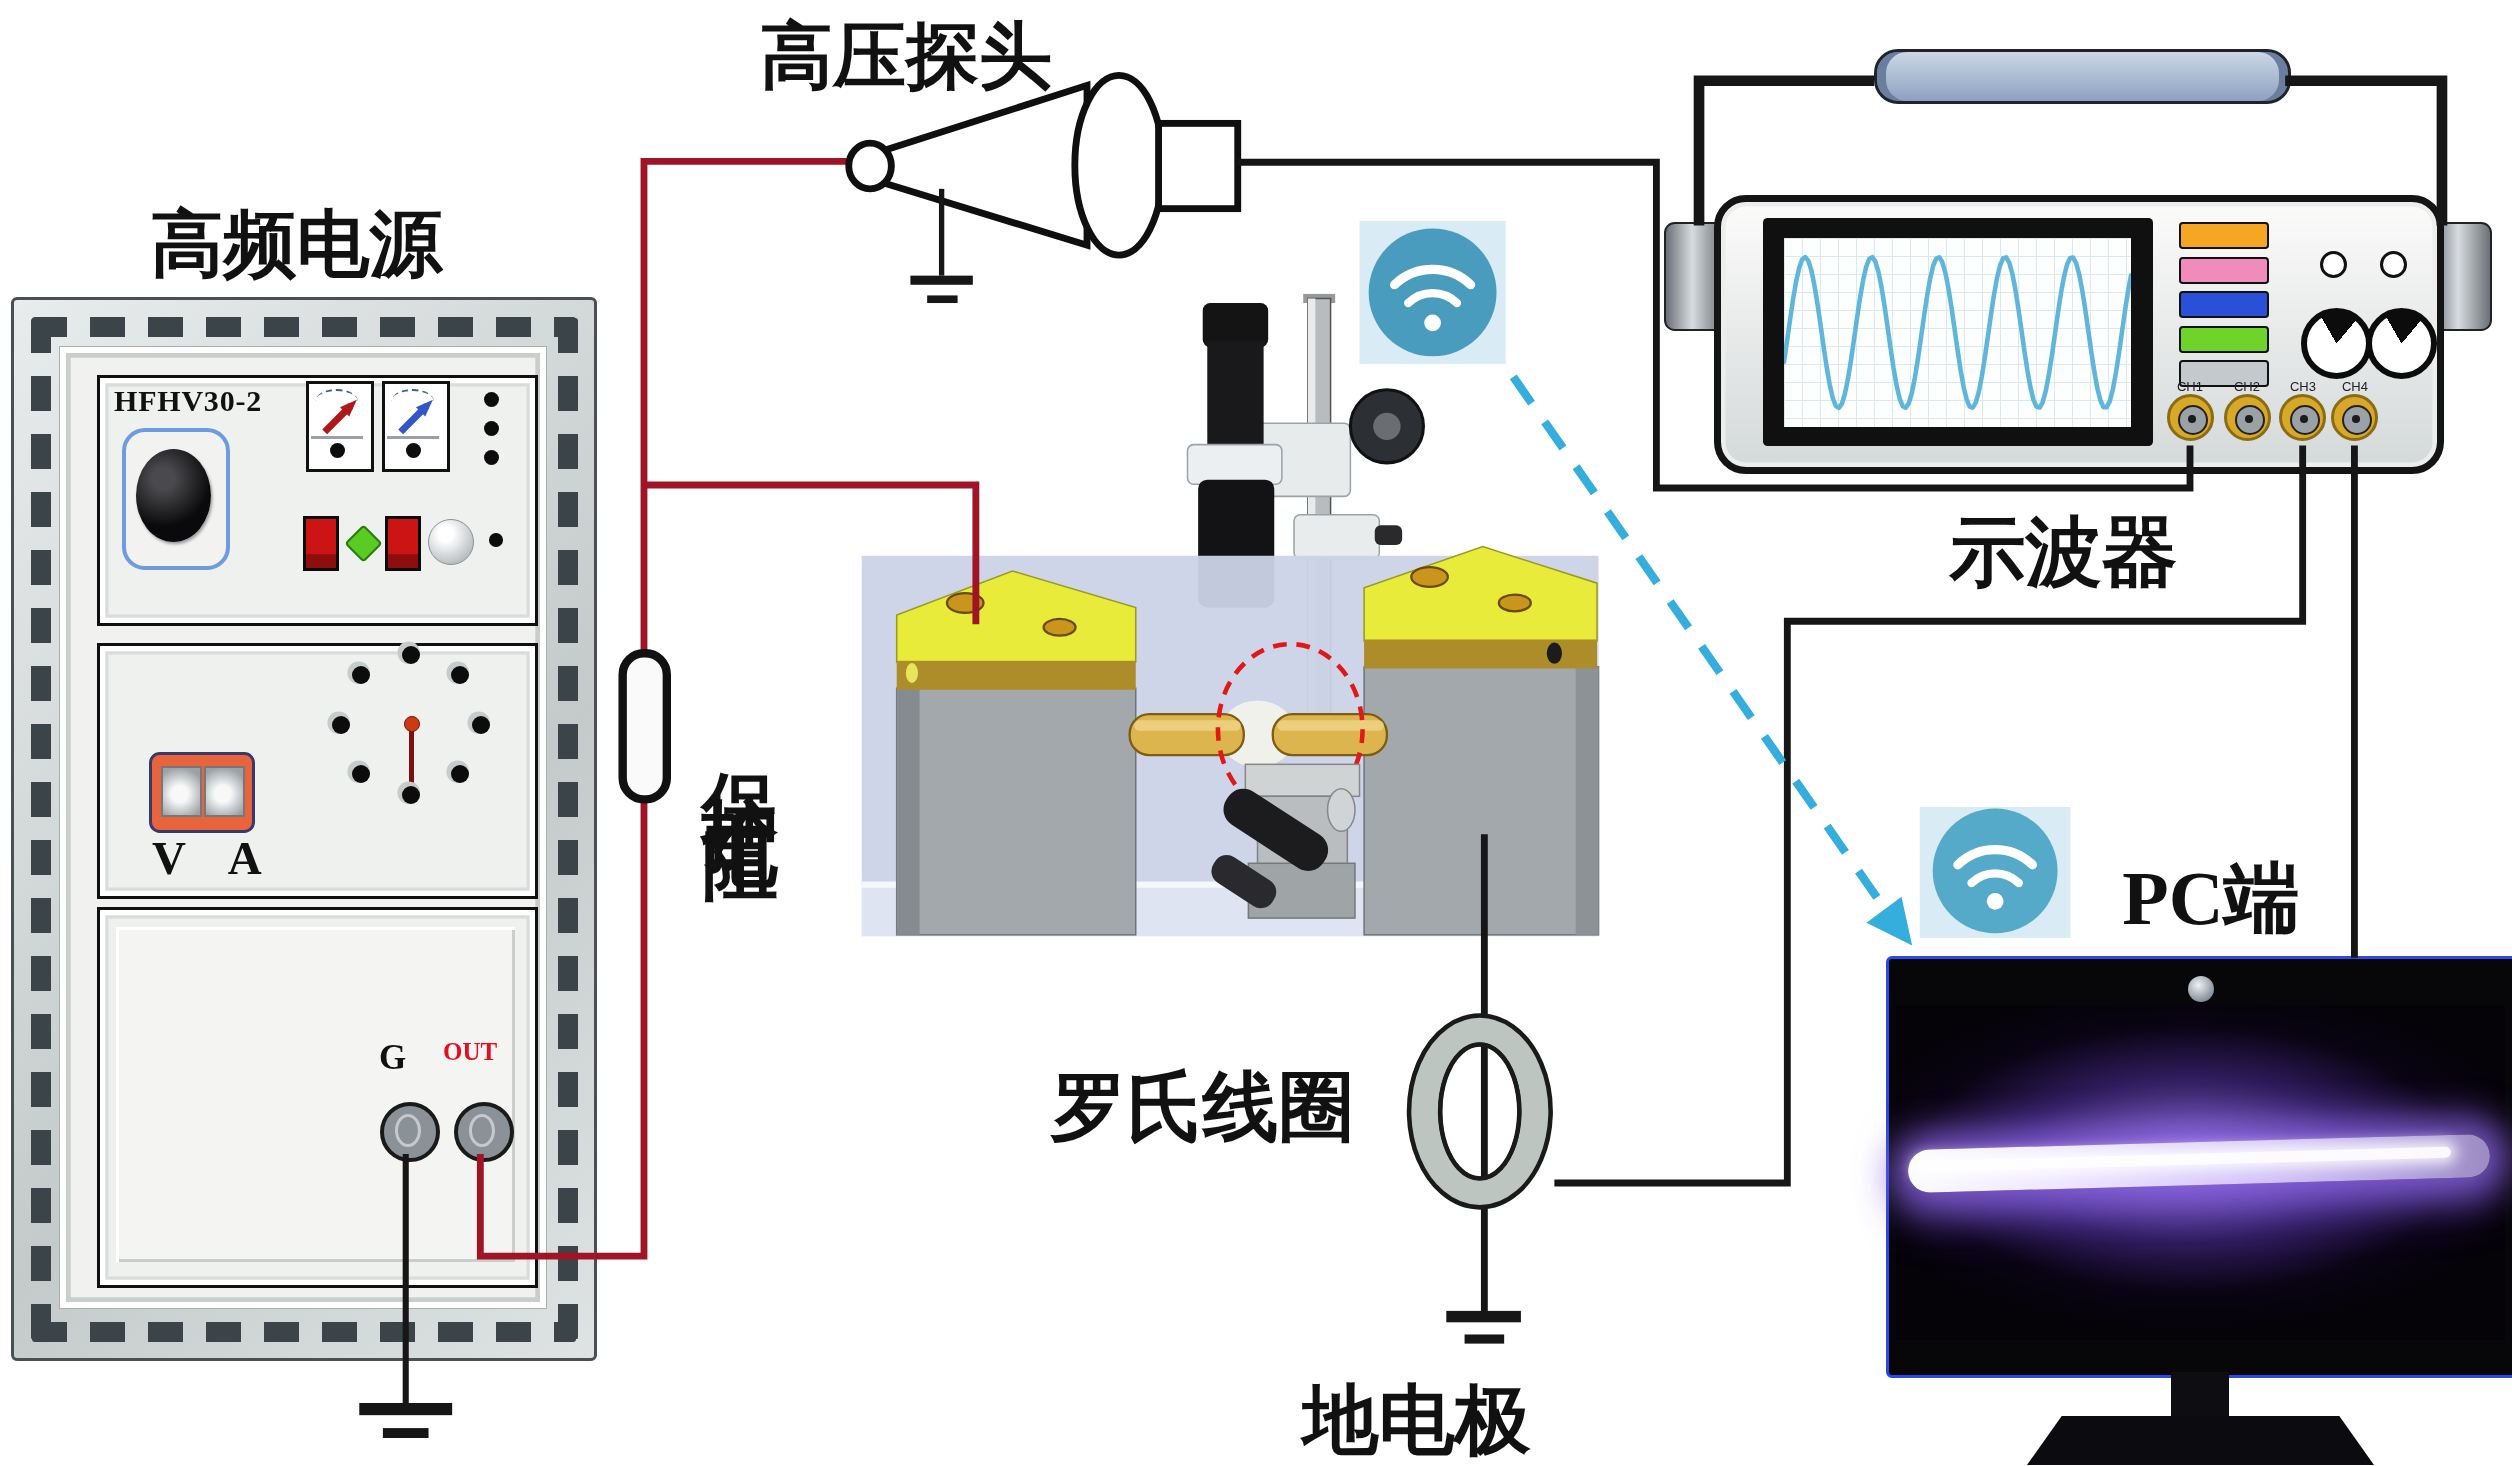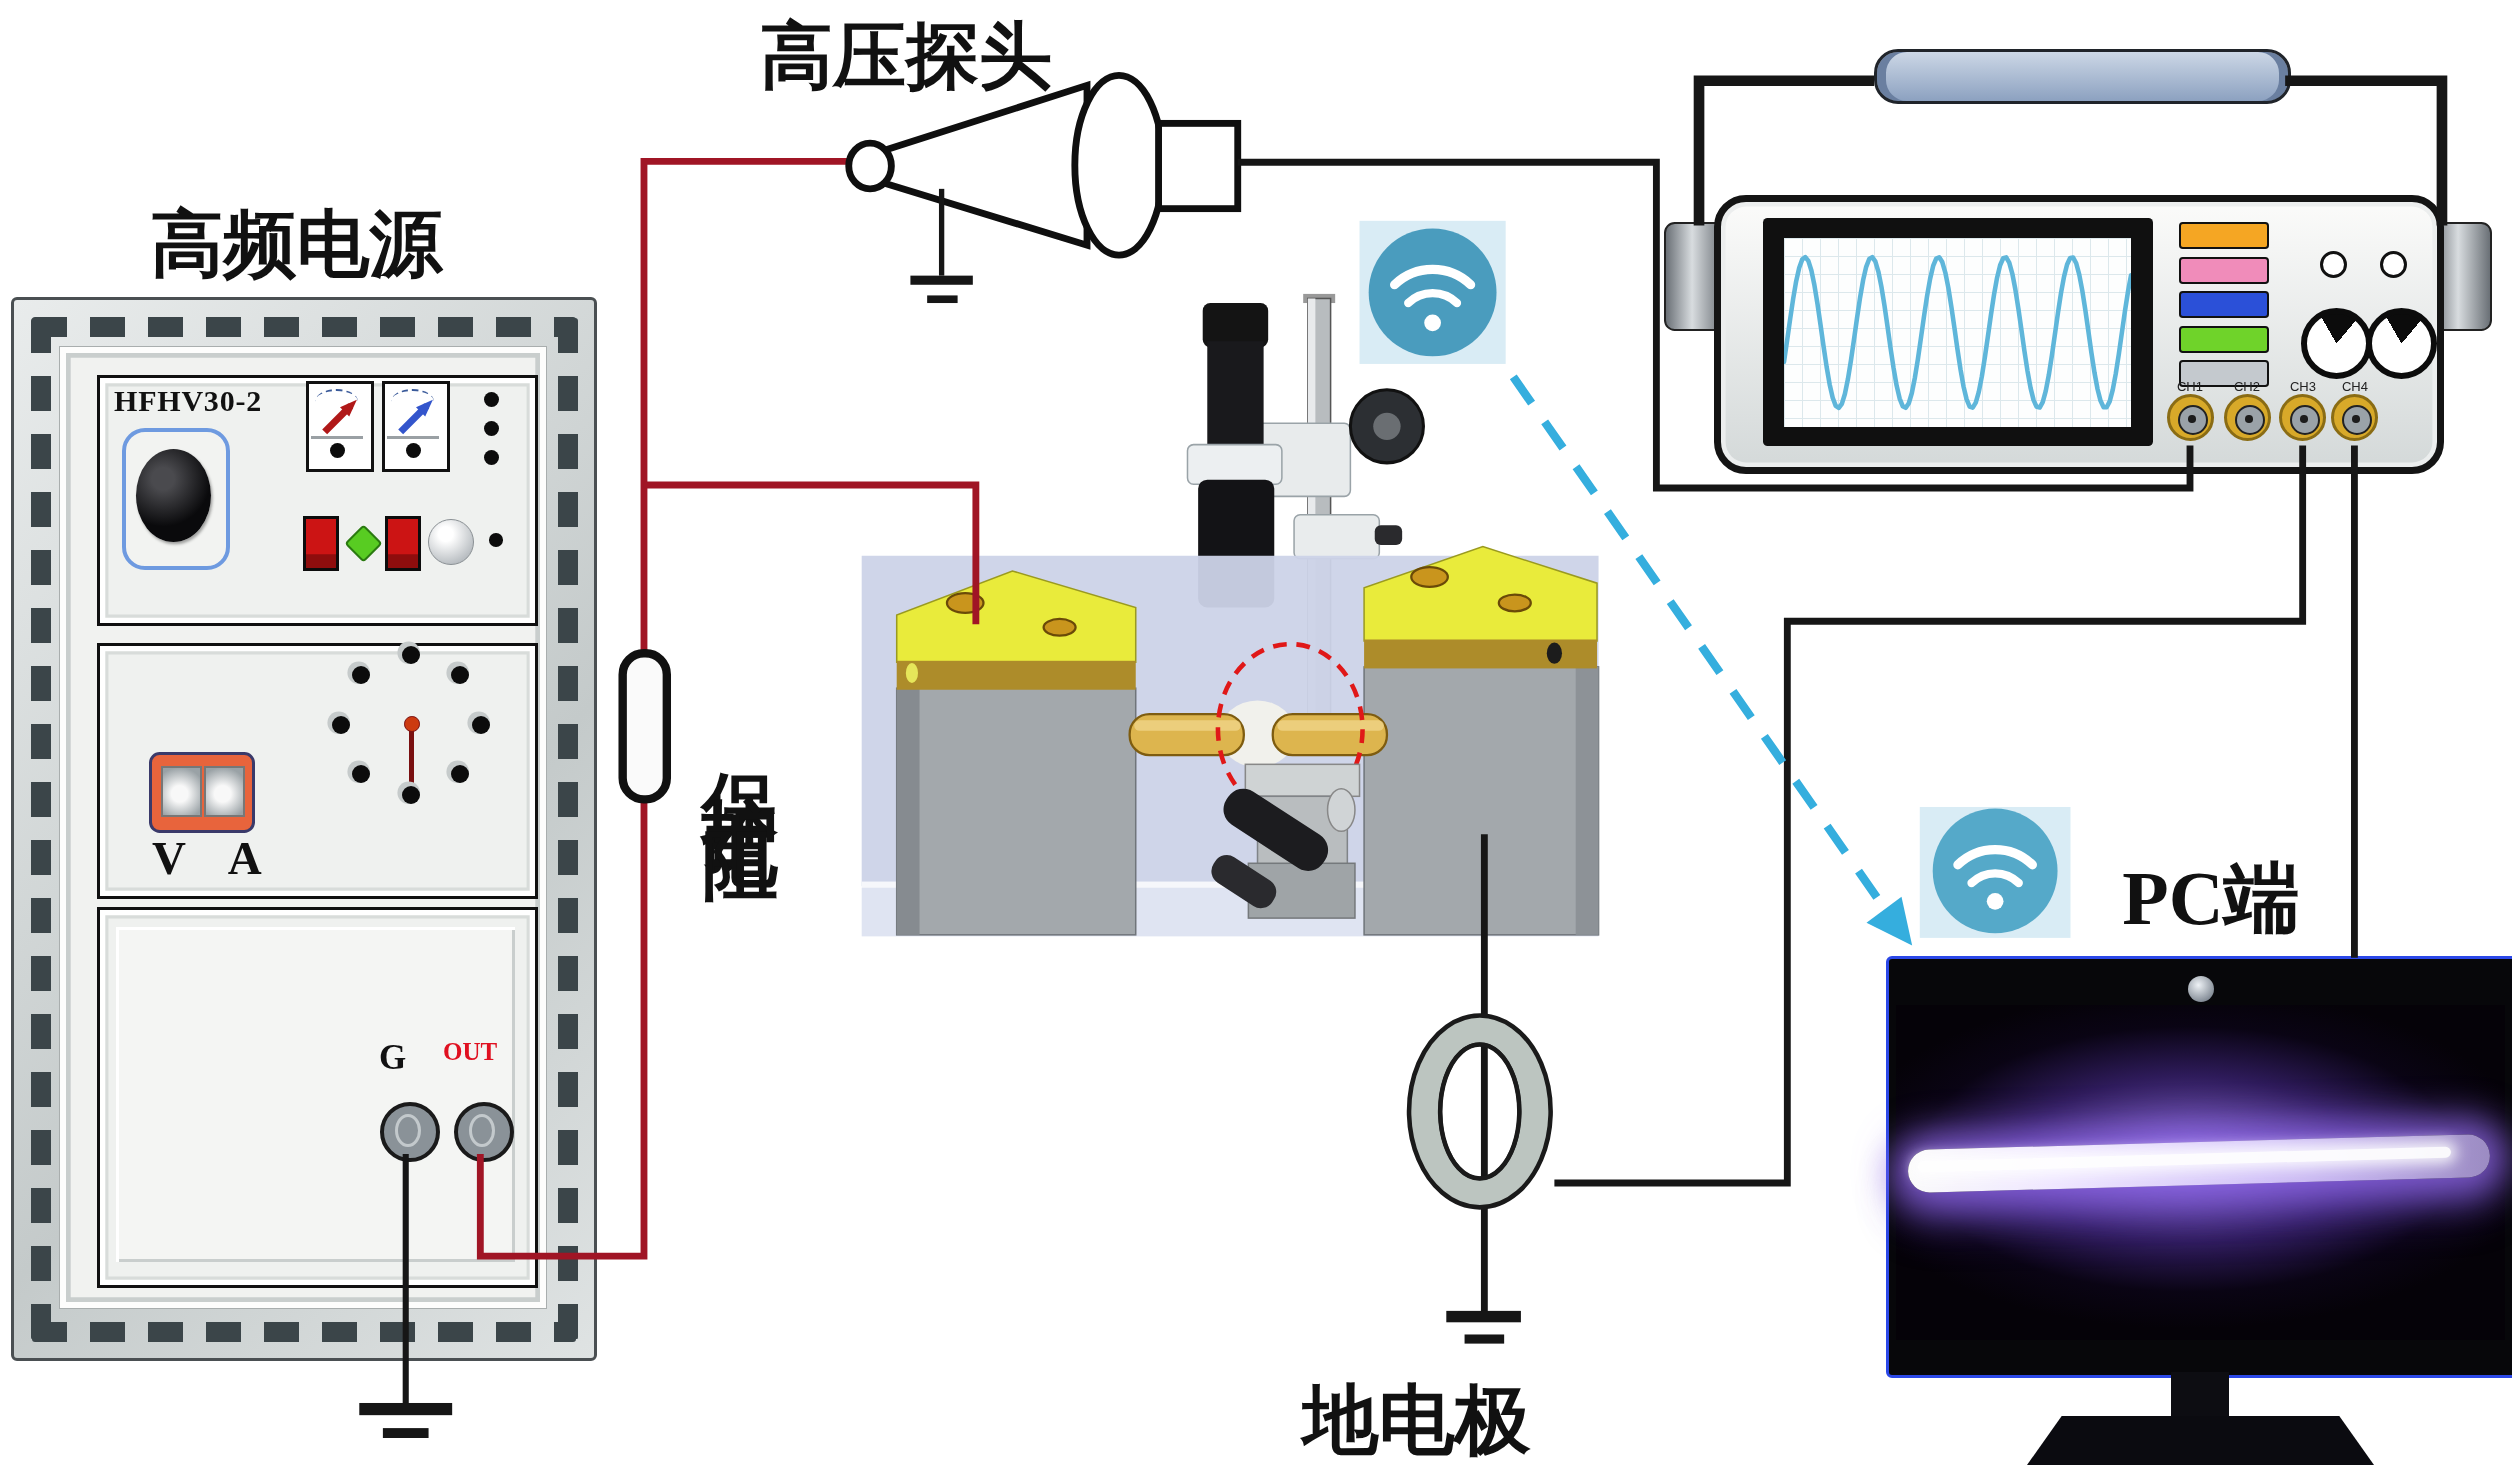--- a/index.html
+++ b/index.html
@@ -314,20 +314,22 @@
 
     <g>
       <line x1="1988" y1="495" x2="2470" y2="1185" stroke="#35aede" stroke-width="11" stroke-dasharray="42 30"></line>
       <polygon points="2512,1242 2452,1212 2498,1178" fill="#35aede"></polygon>
     </g>
   </svg>
 
   <div class="abs cjk" id="lab-power" style="z-index:7;">高频电源</div>
   <div class="abs cjk" id="lab-probe" style="z-index:7;">高压探头</div>
   <div class="abs cjk" id="lab-resistor" style="z-index:7;">保护电阻</div>
+  <div class="abs cjk" id="lab-scope" style="z-index:7;">示波器</div>
+  <div class="abs cjk" id="lab-coil" style="z-index:7;">罗氏线圈</div>
   <div class="abs cjk" id="lab-gnd" style="z-index:7;">地电极</div>
   <div class="abs cjk" id="lab-pc" style="z-index:7;">PC端</div>
 
 <div class="abs ch-label" style="left: 2167px; z-index: 5;">CH1</div>
     <div class="abs bnc" style="left: 2167px; z-index: 5;">
       <div class="bnc-in"></div>
     </div>
     <div class="abs ch-label" style="left: 2224px; z-index: 5;">CH2</div>
     <div class="abs bnc" style="left: 2224px; z-index: 5;">
       <div class="bnc-in"></div>

